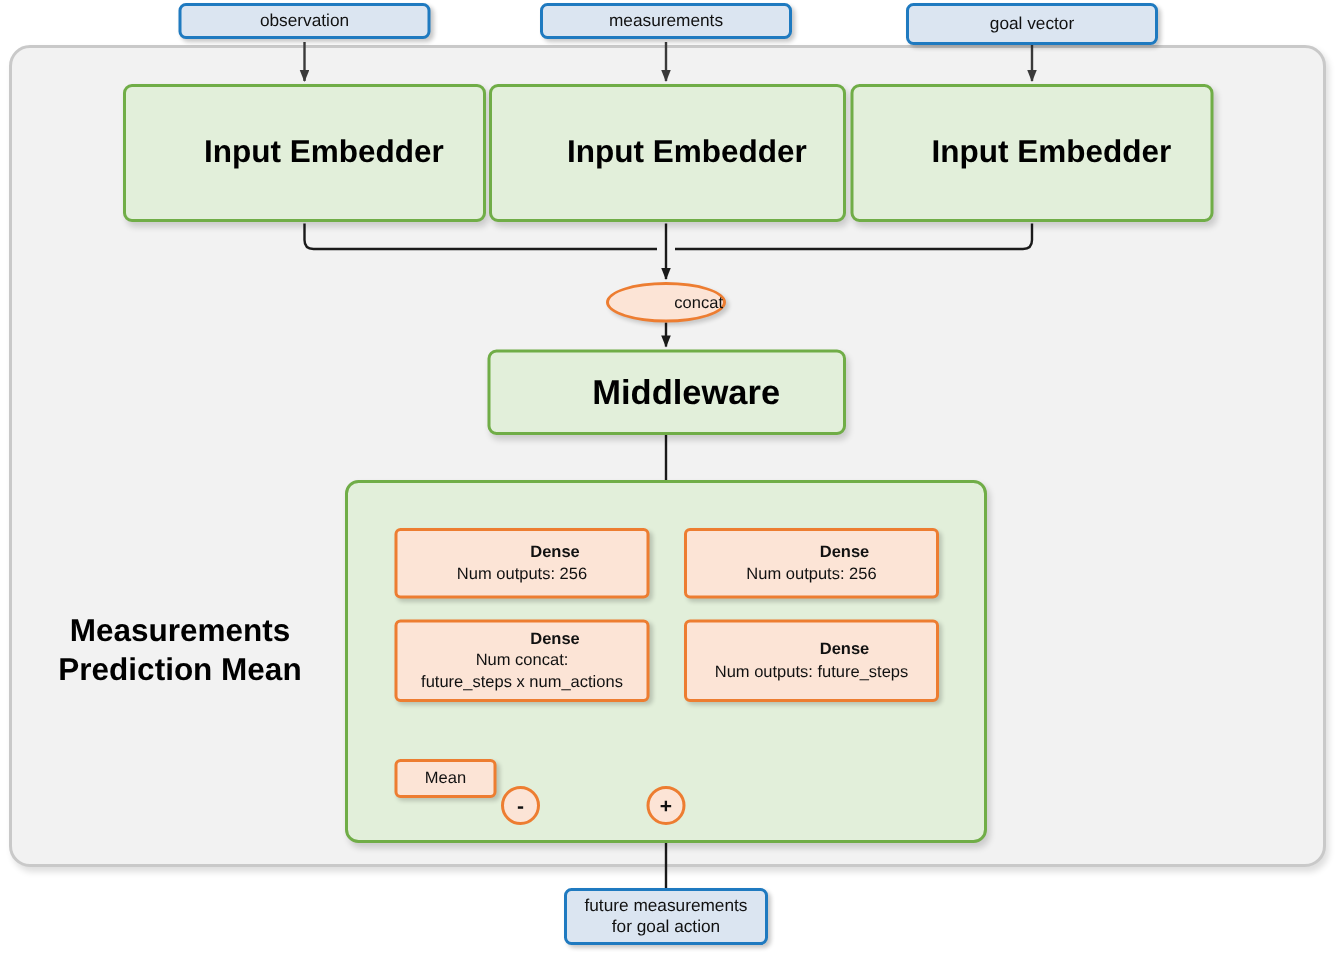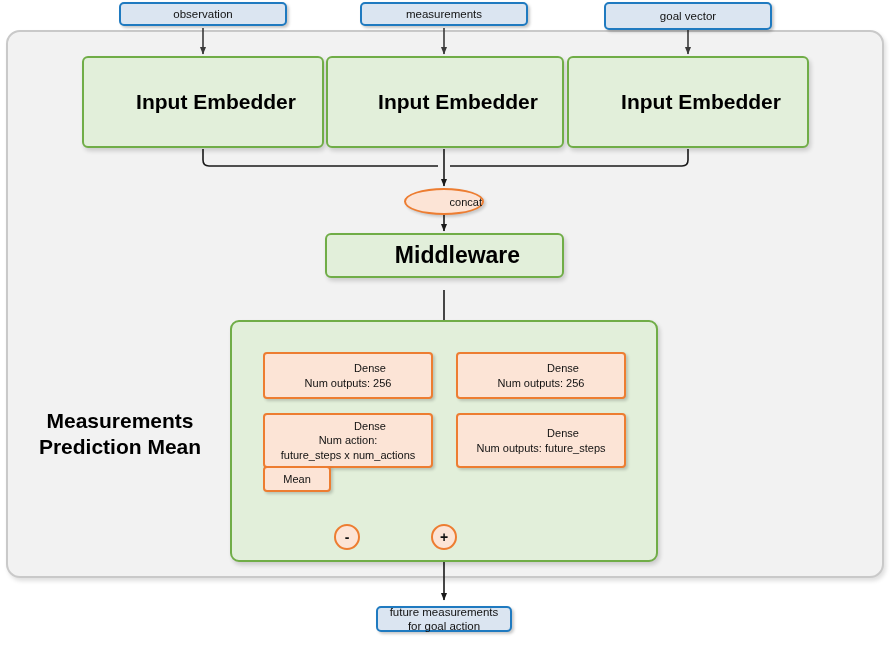--- a/index.html
+++ b/index.html
@@ -90,21 +90,21 @@
   .orange-box {
     background: #fce4d6;
     border: 2px solid #ed7d31;
     border-radius: 4px;
     box-shadow: 2px 2px 3px rgba(0,0,0,0.18);
     font-size: 11px;
     color: #111;
     line-height: 1.32;
     flex-direction: column;
   }
-  .orange-box .t-bold { font-weight: normal; margin-left: 44px; }
+  .orange-box .t-bold { font-weight: bold; margin-left: 44px; }
 
   
   .op-circle {
     position: absolute;
     width: 26px;
     height: 26px;
     box-sizing: border-box;
     border-radius: 50%;
     background: #fce4d6;
     border: 2px solid #ed7d31;
@@ -226,41 +226,41 @@
     <span>Input Embedder</span>
   </div>
   <div class="node green-box embedder" style="left:567px; top:56px; width:242px; height:92px;">
     <span>Input Embedder</span>
   </div>
 
   <div class="concat-ellipse">
     <span>concat</span>
   </div>
 
-  <div class="node green-box middleware" style="left:325px; top:233px; width:239px; height:45px;">
+  <div class="node green-box middleware" style="left:325px; top:233px; width:239px; height:57px;">
     <span>Middleware</span>
   </div>
 
   <div class="head-label">
     <div>Measurements</div>
     <div>Prediction Mean</div>
   </div>
 
   <div class="node orange-box" style="left:263px; top:352px; width:170px; height:47px;">
     <div class="t-bold">Dense</div>
     <div>Num outputs: 256</div>
   </div>
 
   <div class="node orange-box" style="left:263px; top:413px; width:170px; height:55px;">
     <div class="t-bold">Dense</div>
-    <div>Num action:</div>
+    <div>Num concat:</div>
     <div>future_steps x num_actions</div>
   </div>
 
-  <div class="node orange-box" style="left:263px; top:466px; width:68px; height:26px; font-size:11px;text-align:center;">
+  <div class="node orange-box" style="left:263px; top:506px; width:68px; height:26px; font-size:11px;text-align:center;">
     <span>Mean</span>
   </div>
 
   <div class="op-circle" style="left:334px; top:524px;">
     <span>-</span>
   </div>
 
   <div class="node orange-box" style="left:456px; top:352px; width:170px; height:47px;">
     <div class="t-bold">Dense</div>
     <div>Num outputs: 256</div>
@@ -269,18 +269,18 @@
   <div class="node orange-box" style="left:456px; top:413px; width:170px; height:55px;">
     <div class="t-bold">Dense</div>
     <div>Num outputs: future_steps</div>
   </div>
 
 
   <div class="op-circle" style="left:431px; top:524px;">
     <span>+</span>
   </div>
 
-  <div class="node io-box" style="left:376px; top:606px; width:136px; height:26px; flex-direction:column;">
+  <div class="node io-box" style="left:376px; top:592px; width:136px; height:38px; flex-direction:column;">
     <div>future measurements</div>
     <div>for goal action</div>
   </div>
 
 </div>
 
 </body></html>

